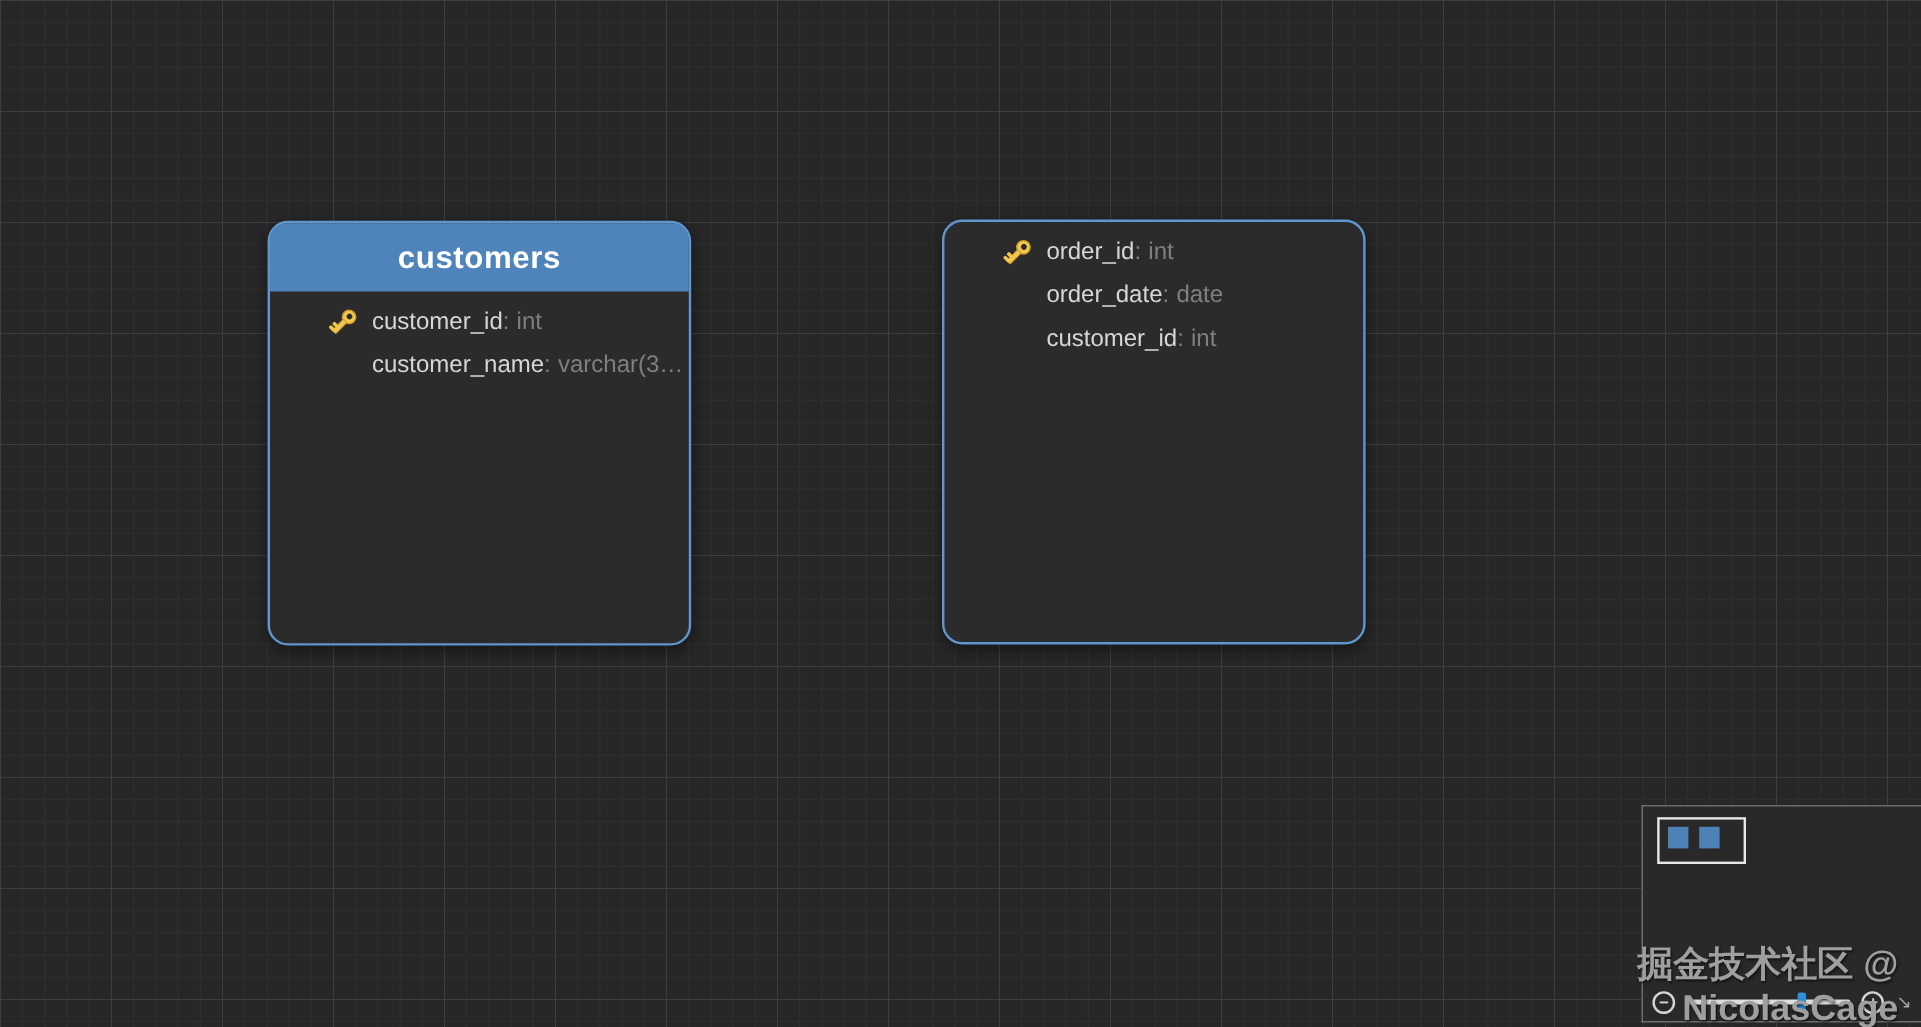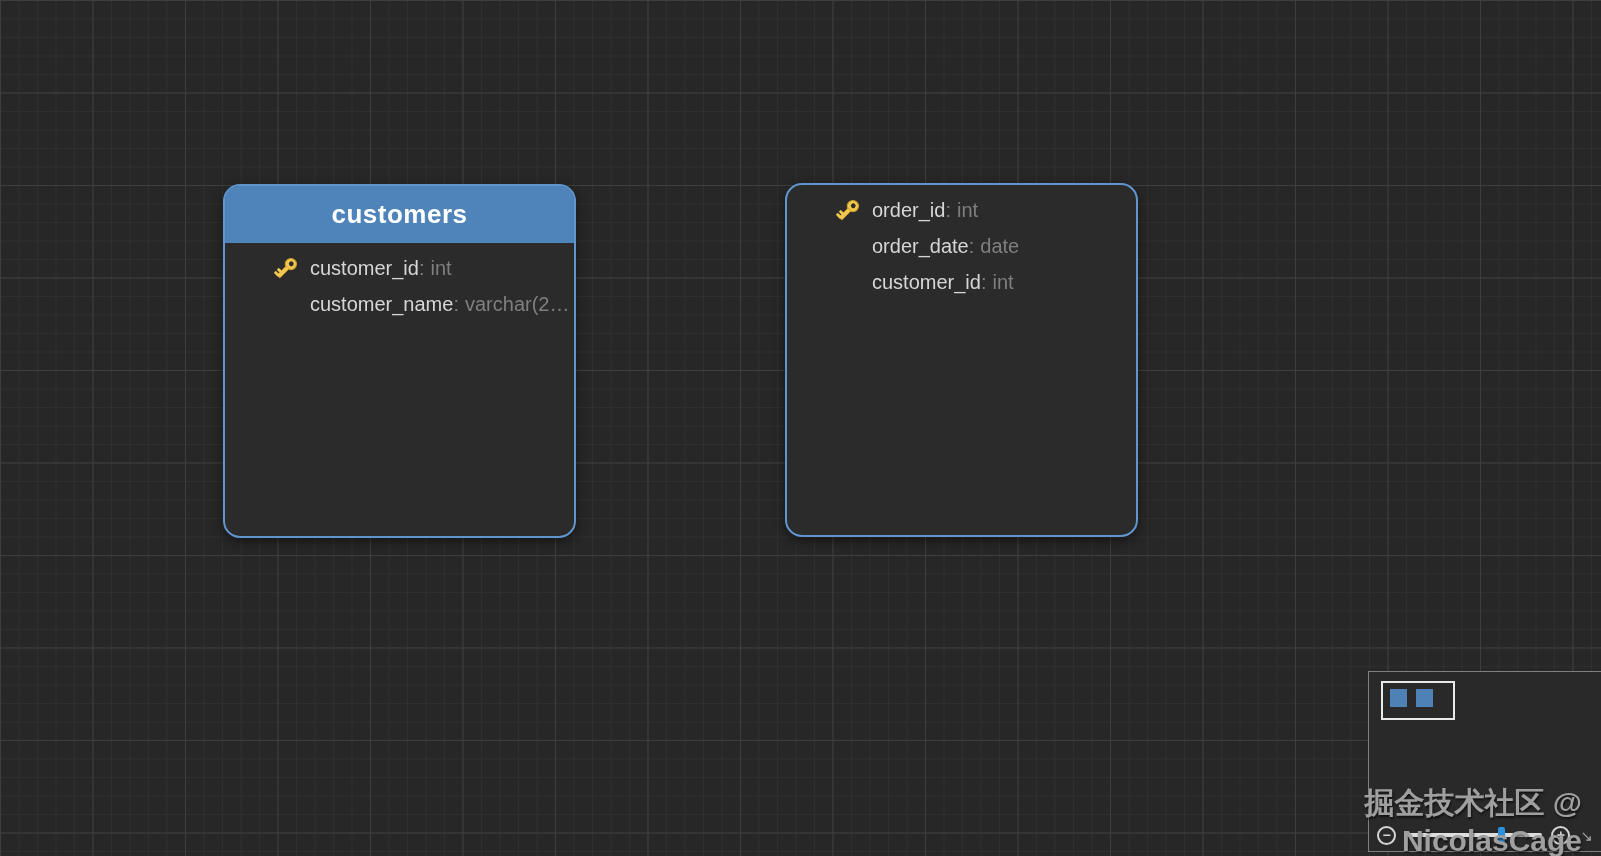--- a/index.html
+++ b/index.html
@@ -123,21 +123,21 @@
           </svg>
         </span>
         <span class="field-name">customer_id</span>
           <span class="field-sep">:</span>
         <span class="field-type">int</span>
       </div>
       <div class="field-row">
         <span class="key-slot"></span>
         <span class="field-name">customer_name</span>
           <span class="field-sep">:</span>
-        <span class="field-type">varchar(2…</span>
+        <span class="field-type">varchar(3…</span>
       </div>
     </div>
   </div>
 
   <div class="table-card" id="table-orders">
     <div class="table-body">
       <div class="field-row">
         <span class="key-slot">
           <svg width="27" height="27" viewBox="0 0 24 24">
             <g transform="rotate(45 12 12)">

